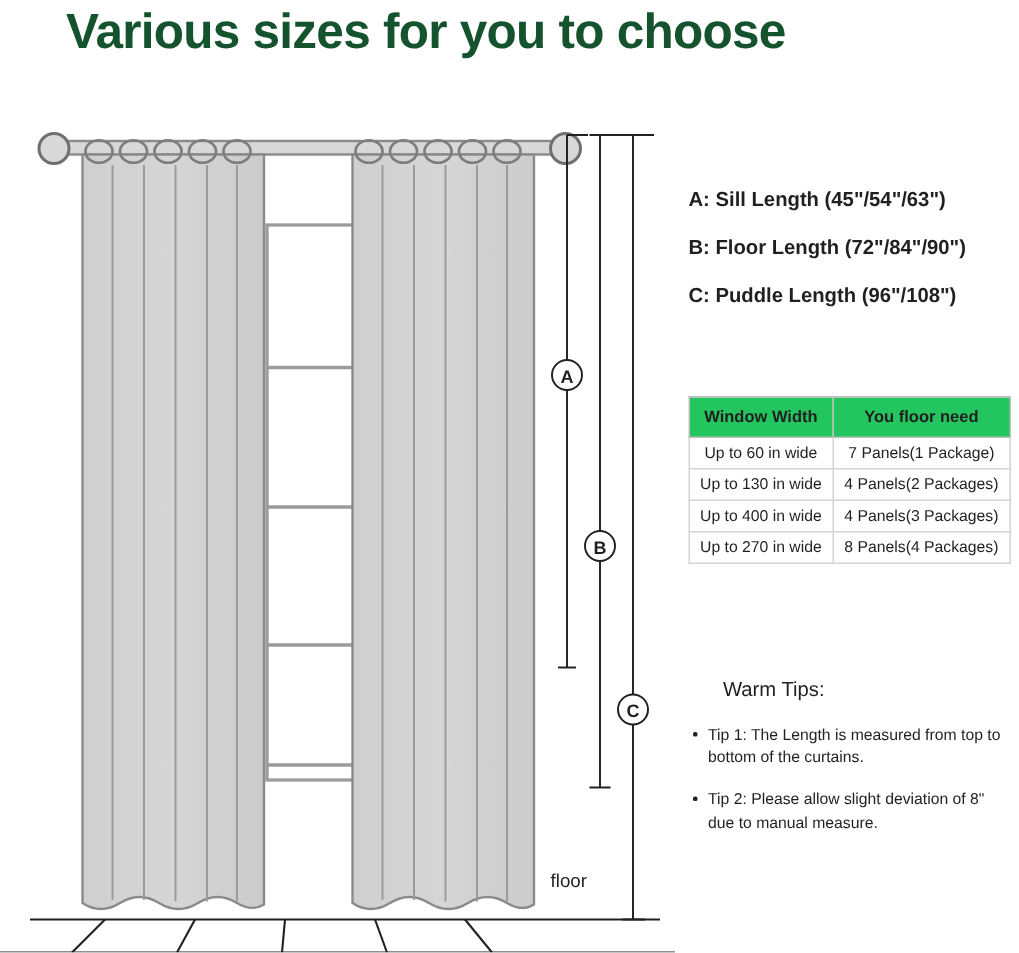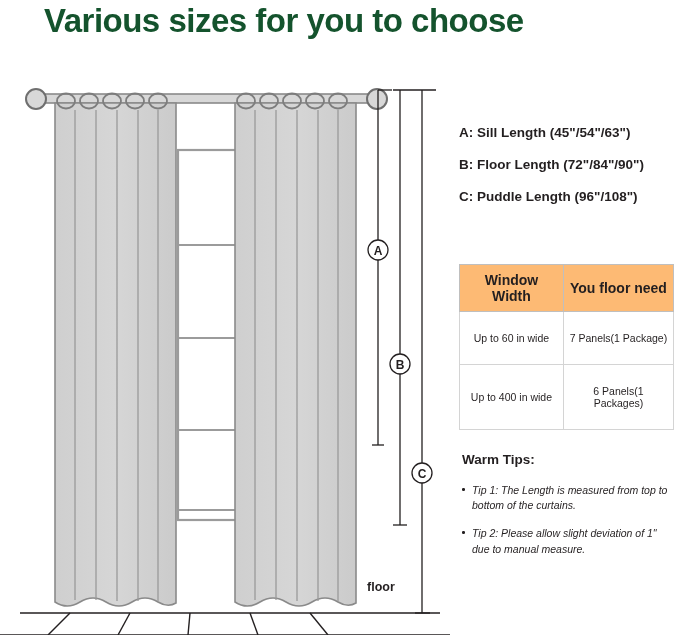--- a/index.html
+++ b/index.html
@@ -55,76 +55,75 @@
   
   #size-table {
     position: absolute;
     left: 459px;
     top: 264px;
     width: 215px;
     border-collapse: collapse;
     font-size: 10.5px;
   }
   #size-table th {
-    background: #fdba74;
+    background: #22c55e;
     border: 1px solid #bfbfbf;
-    font-size: 14px;
+    font-size: 11px;
     font-weight: bold;
     padding: 7px 4px;
     text-align: center;
     color: #231f20;
   }
   #size-table td {
     border: 1px solid #d4d4d4;
-    padding: 20px 4px;
+    padding: 4px 4px;
     text-align: center;
     color: #231f20;
     font-size: 10.5px;
     background: #ffffff;
   }
 
   
   #warm-tips {
     position: absolute;
     left: 462px;
     top: 452px;
     width: 212px;
   }
   #warm-tips-title {
     font-size: 13.5px;
-    font-weight: bold;
+    font-weight: normal;
     margin-bottom: 16px;
     color: #231f20;
+    margin-left: 20px;
   }
   .tip {
     font-size: 10.5px;
     line-height: 1.45;
     color: #231f20;
     margin-bottom: 13px;
     padding-left: 10px;
     position: relative;
-    font-style: italic;
   }
   .tip .dot {
     position: absolute;
     left: 0;
     top: 5px;
     width: 2.5px;
     height: 2.5px;
     background: #231f20;
     border-radius: 50%;
   }
 
   .floor-label {
     position: absolute;
     left: 367px;
     top: 580px;
     font-size: 12.5px;
     color: #231f20;
-    font-weight: bold;
   }
 </style>
 </head>
 <body>
 
 <div id="page-title">Various sizes for you to choose</div>
 
 <div id="diagram">
   <svg width="450" height="565" viewBox="0 0 450 565" xmlns="http://www.w3.org/2000/svg">
     <defs>
@@ -236,29 +235,37 @@
       <th>Window Width</th>
       <th>You floor need</th>
     </tr>
   </thead>
   <tbody>
     <tr>
       <td>Up to 60 in wide</td>
       <td>7 Panels(1 Package)</td>
     </tr>
     <tr>
+      <td>Up to 130 in wide</td>
+      <td>4 Panels(2 Packages)</td>
+    </tr>
+    <tr>
       <td>Up to 400 in wide</td>
-      <td>6 Panels(1 Packages)</td>
+      <td>4 Panels(3 Packages)</td>
+    </tr>
+    <tr>
+      <td>Up to 270 in wide</td>
+      <td>8 Panels(4 Packages)</td>
     </tr>
   </tbody>
 </table>
 
 <div id="warm-tips">
   <div id="warm-tips-title">Warm Tips:</div>
   <div class="tip">
     <span class="dot"></span>
     <span>Tip 1: The Length is measured from top to bottom of the curtains.</span>
   </div>
   <div class="tip">
     <span class="dot"></span>
-    <span>Tip 2:  Please allow slight deviation of 1" due to manual measure.</span>
+    <span>Tip 2:  Please allow slight deviation of 8" due to manual measure.</span>
   </div>
 </div>
 
 </body></html>

